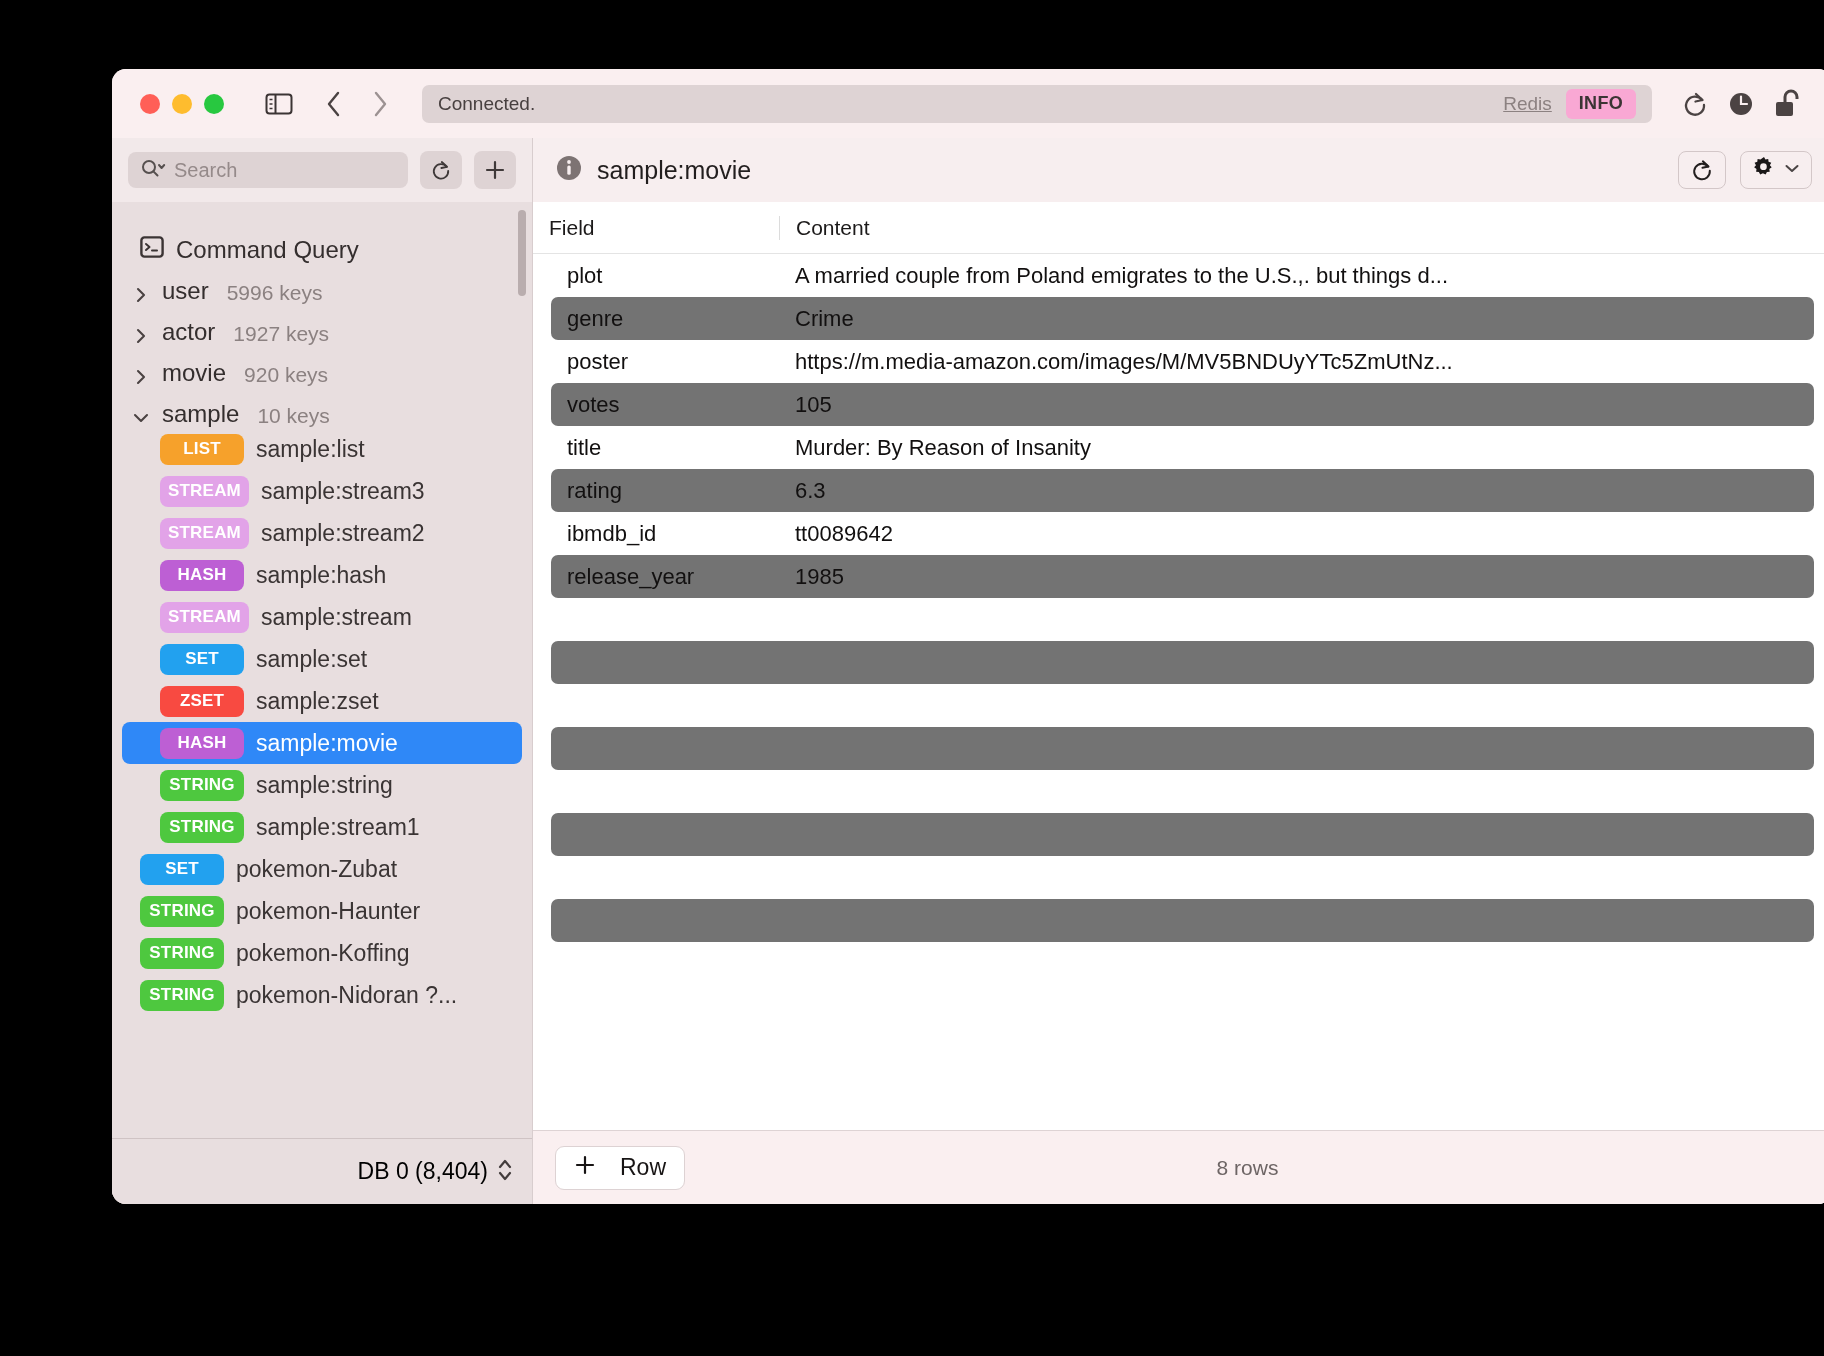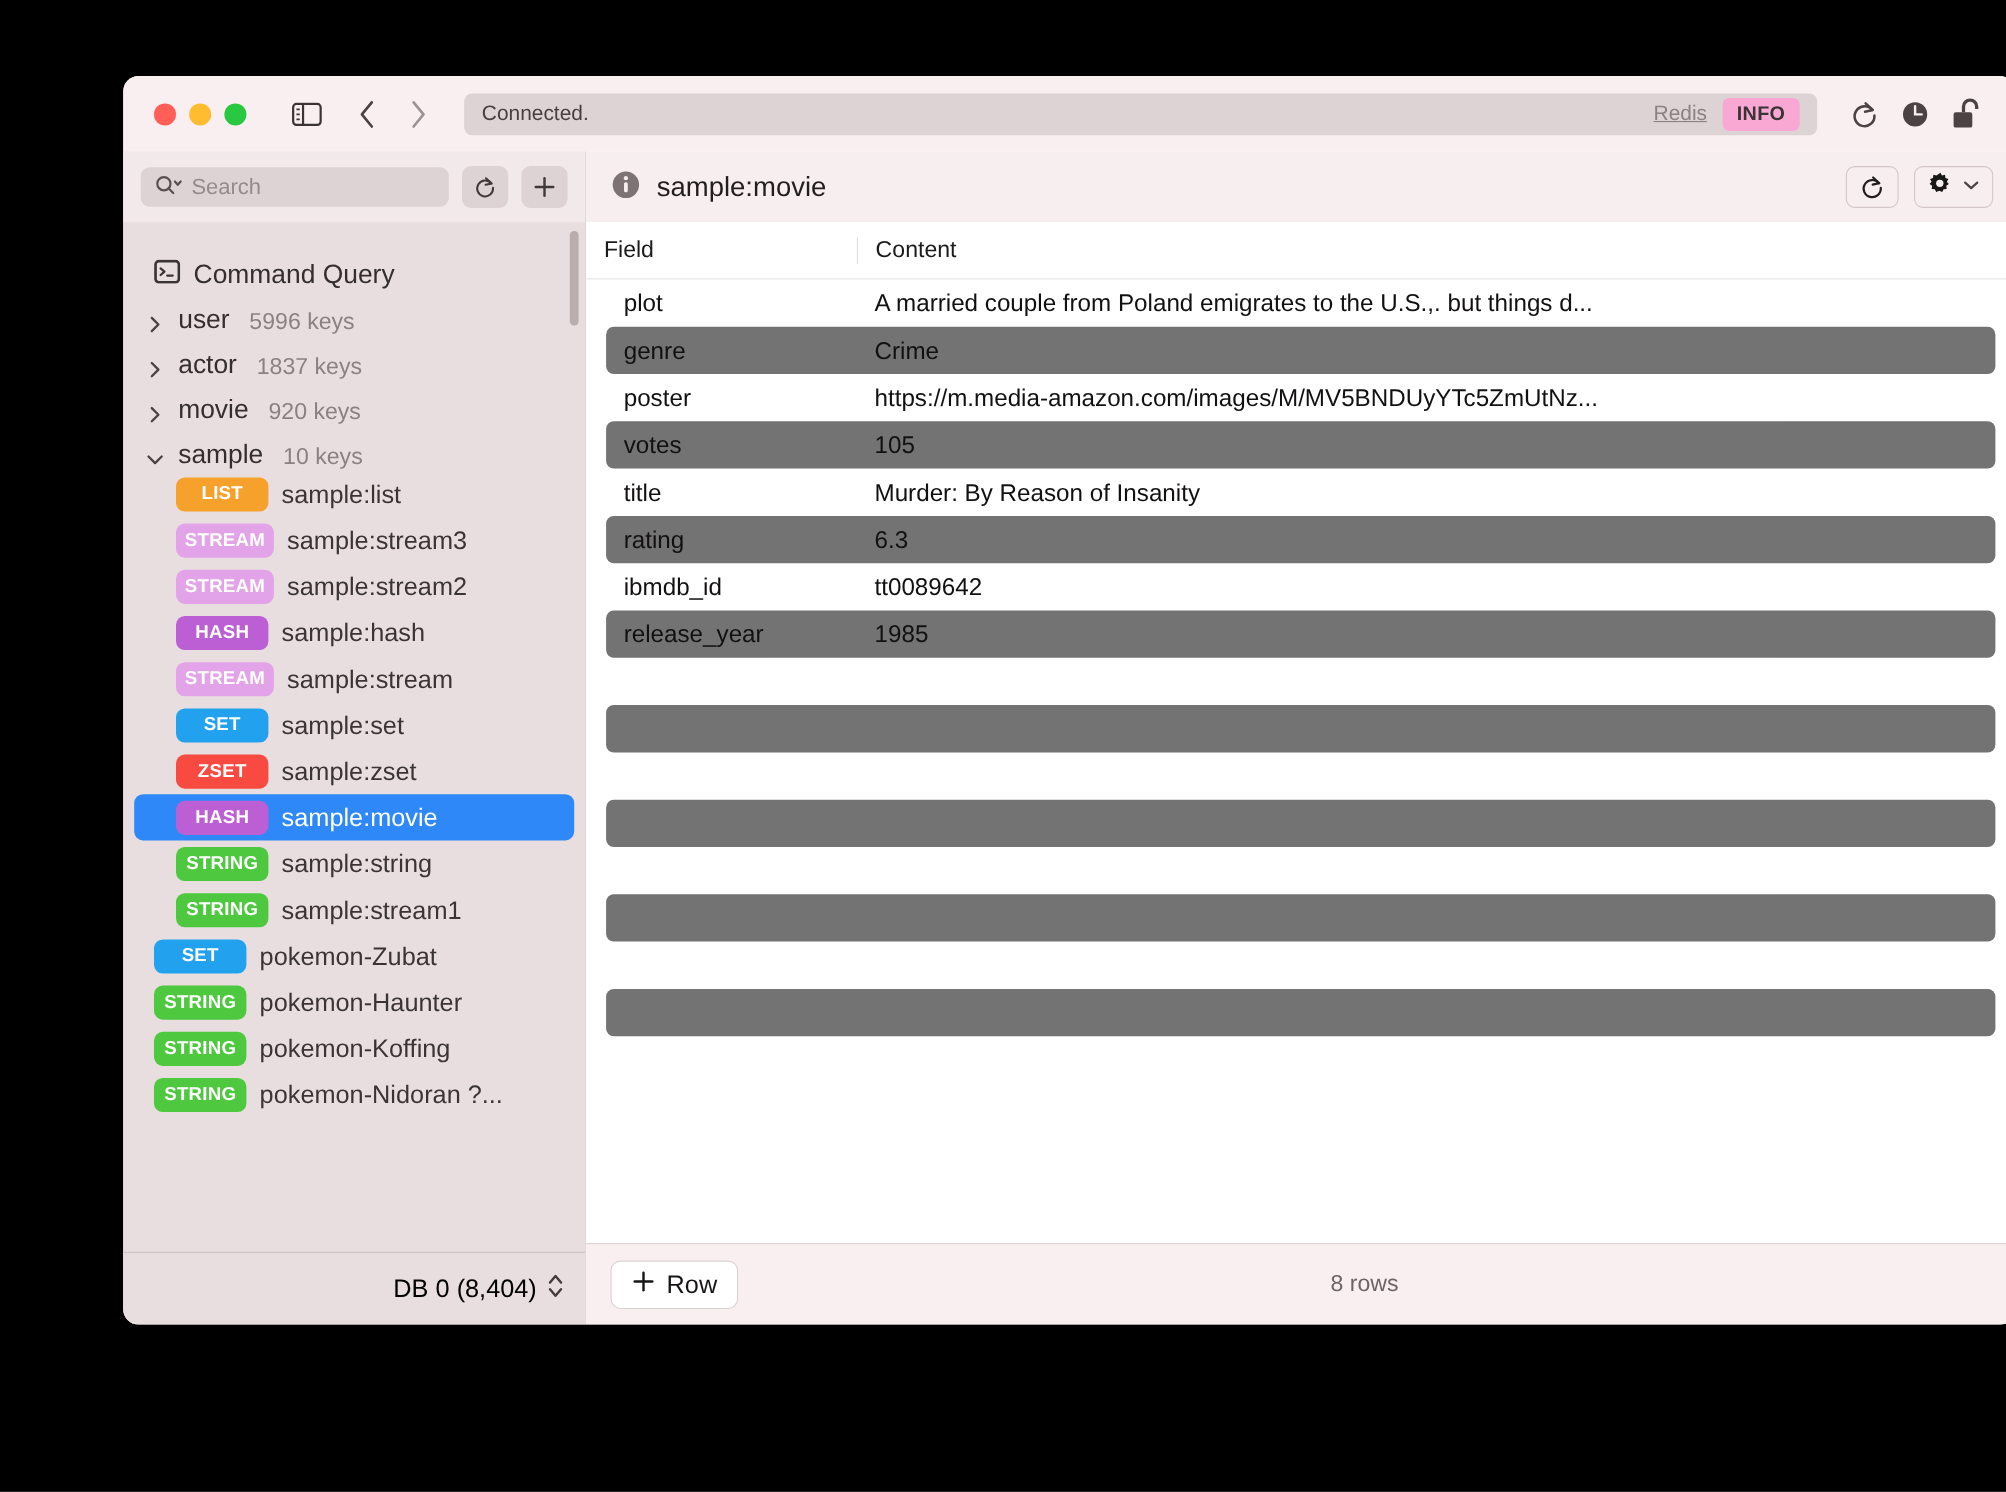--- a/index.html
+++ b/index.html
@@ -282,21 +282,21 @@
     box-sizing: border-box;
     border-top: 1px solid #ded3d4;
   }
   #add-row-btn {
     height: 44px;
     background: #fff;
     border: 1px solid #ddd2d3;
     border-radius: 9px;
     display: flex;
     align-items: center;
-    gap: 10px;
+    gap: 24px;
     padding: 0 18px;
     box-sizing: border-box;
     font-size: 23px;
     color: #171414;
   }
   #rows-count {
     flex: 1;
     text-align: center;
     font-size: 21px;
     color: #6d6565;
@@ -428,21 +428,21 @@
               <span class="group-name">user</span>
               <span class="group-count">5996 keys</span>
             </div>
             <div class="tree-row group-row">
               <span class="twisty">
                 <svg width="20" height="20" viewBox="0 0 20 20">
                   <polyline points="7,4 13,10 7,16" fill="none" stroke="#4a4242" stroke-width="2.1" stroke-linecap="round" stroke-linejoin="round"></polyline>
                 </svg>
               </span>
               <span class="group-name">actor</span>
-              <span class="group-count">1837 keys</span>
+              <span class="group-count">1927 keys</span>
             </div>
             <div class="tree-row group-row">
               <span class="twisty">
                 <svg width="20" height="20" viewBox="0 0 20 20">
                   <polyline points="7,4 13,10 7,16" fill="none" stroke="#4a4242" stroke-width="2.1" stroke-linecap="round" stroke-linejoin="round"></polyline>
                 </svg>
               </span>
               <span class="group-name">movie</span>
               <span class="group-count">920 keys</span>
             </div>

